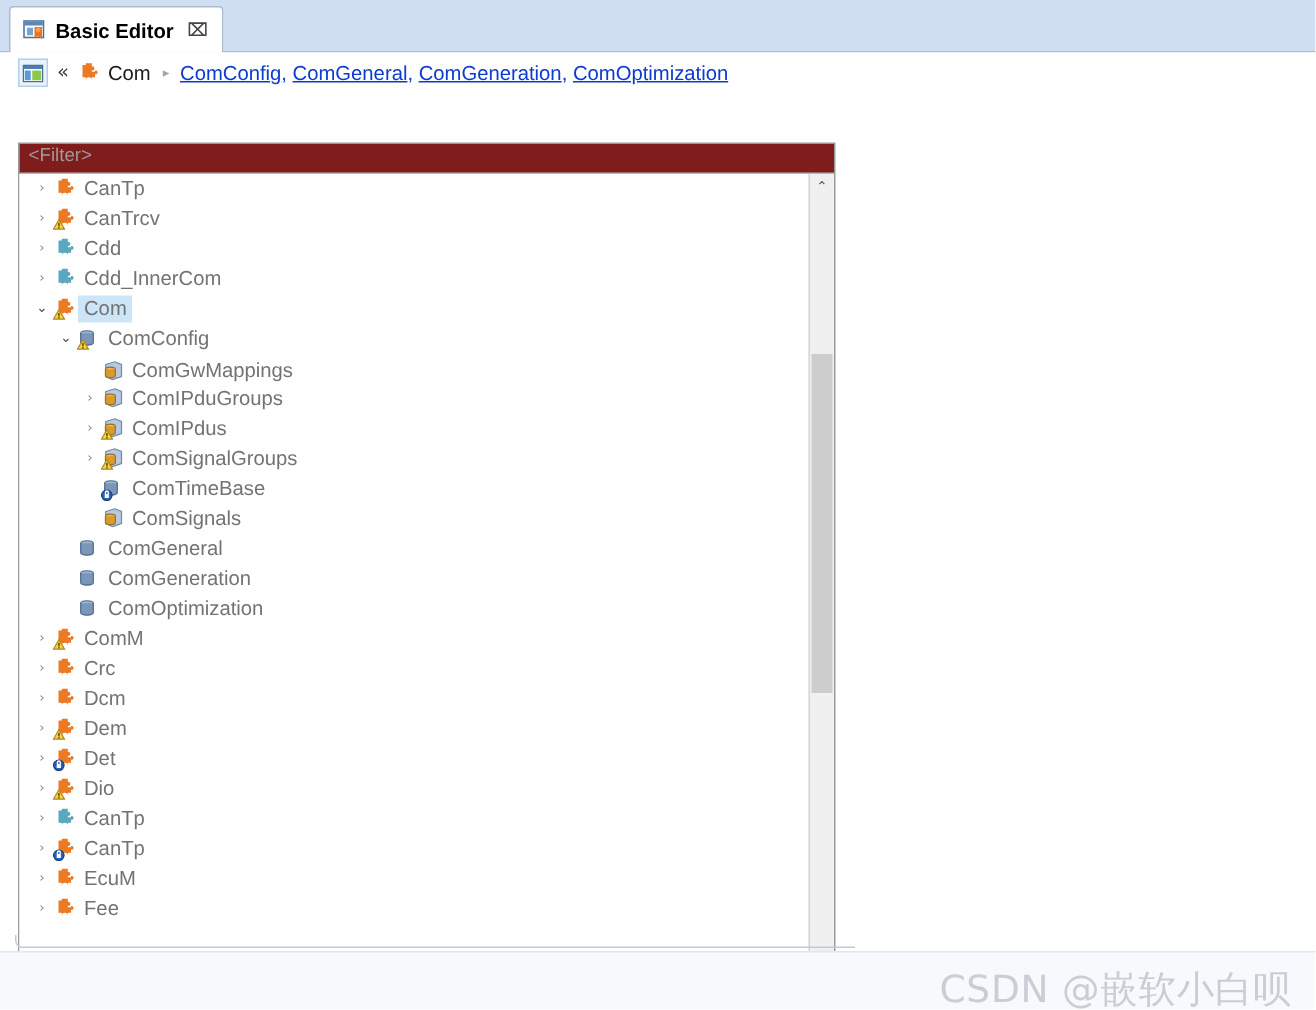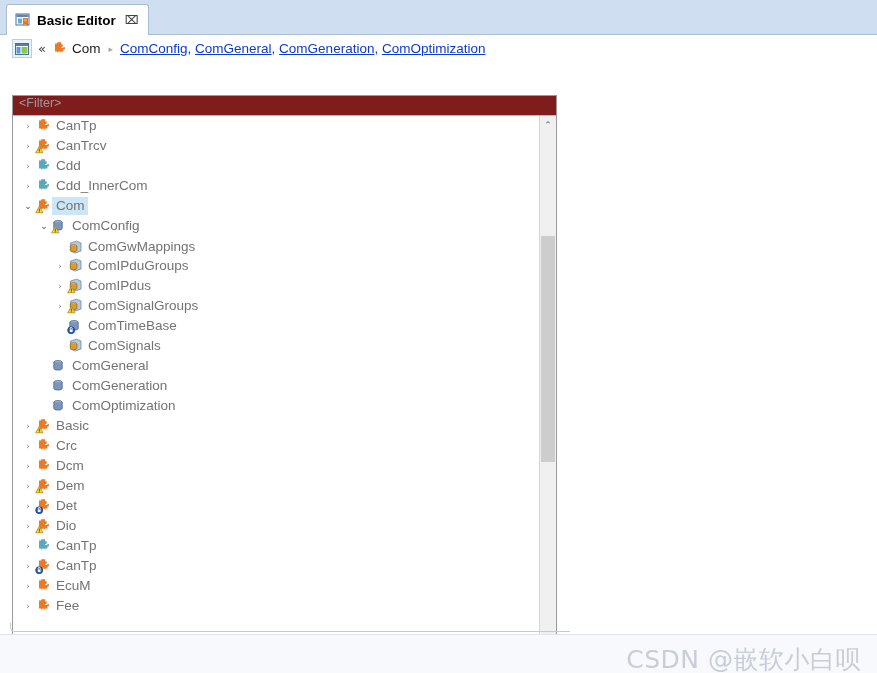--- a/index.html
+++ b/index.html
@@ -431,21 +431,21 @@
           <div class="row" style="padding-left: 8px;">
             <span class="twisty">›</span>
             <span class="icon">
               <svg width="17" height="16" viewBox="0 0 17 16">
                 <path d="M6.2 1.2 h4.0 v2.1 a1.35 1.35 0 1 1 0 2.6 v1.0 h2.2 v-0.9 a1.3 1.3 0 1 1 0 2.5 v2.0 h-2.2 v2.0 a1.35 1.35 0 1 0 -4.0 0 v-2.0 h-2.2 v-8.1 h2.2 z" fill="#ec7a24"></path>
                 <path d="M0.6 14.8 L4.3 8.4 L8.0 14.8 Z" fill="#f6d34a" stroke="#b08a12" stroke-width="0.8"></path>
                 <rect x="3.85" y="10.6" width="0.9" height="2.3" fill="#4a3a06"></rect>
                 <rect x="3.85" y="13.4" width="0.9" height="0.9" fill="#4a3a06"></rect>
               </svg>
             </span>
-            <span class="node-label">Basic</span>
+            <span class="node-label">ComM</span>
           </div>
           <div class="row" style="padding-left: 8px;">
             <span class="twisty">›</span>
             <span class="icon">
               <svg width="17" height="16" viewBox="0 0 17 16">
                 <path d="M6.2 1.2 h4.0 v2.1 a1.35 1.35 0 1 1 0 2.6 v1.0 h2.2 v-0.9 a1.3 1.3 0 1 1 0 2.5 v2.0 h-2.2 v2.0 a1.35 1.35 0 1 0 -4.0 0 v-2.0 h-2.2 v-8.1 h2.2 z" fill="#ec7a24"></path>
               </svg>
             </span>
             <span class="node-label">Crc</span>
           </div>

